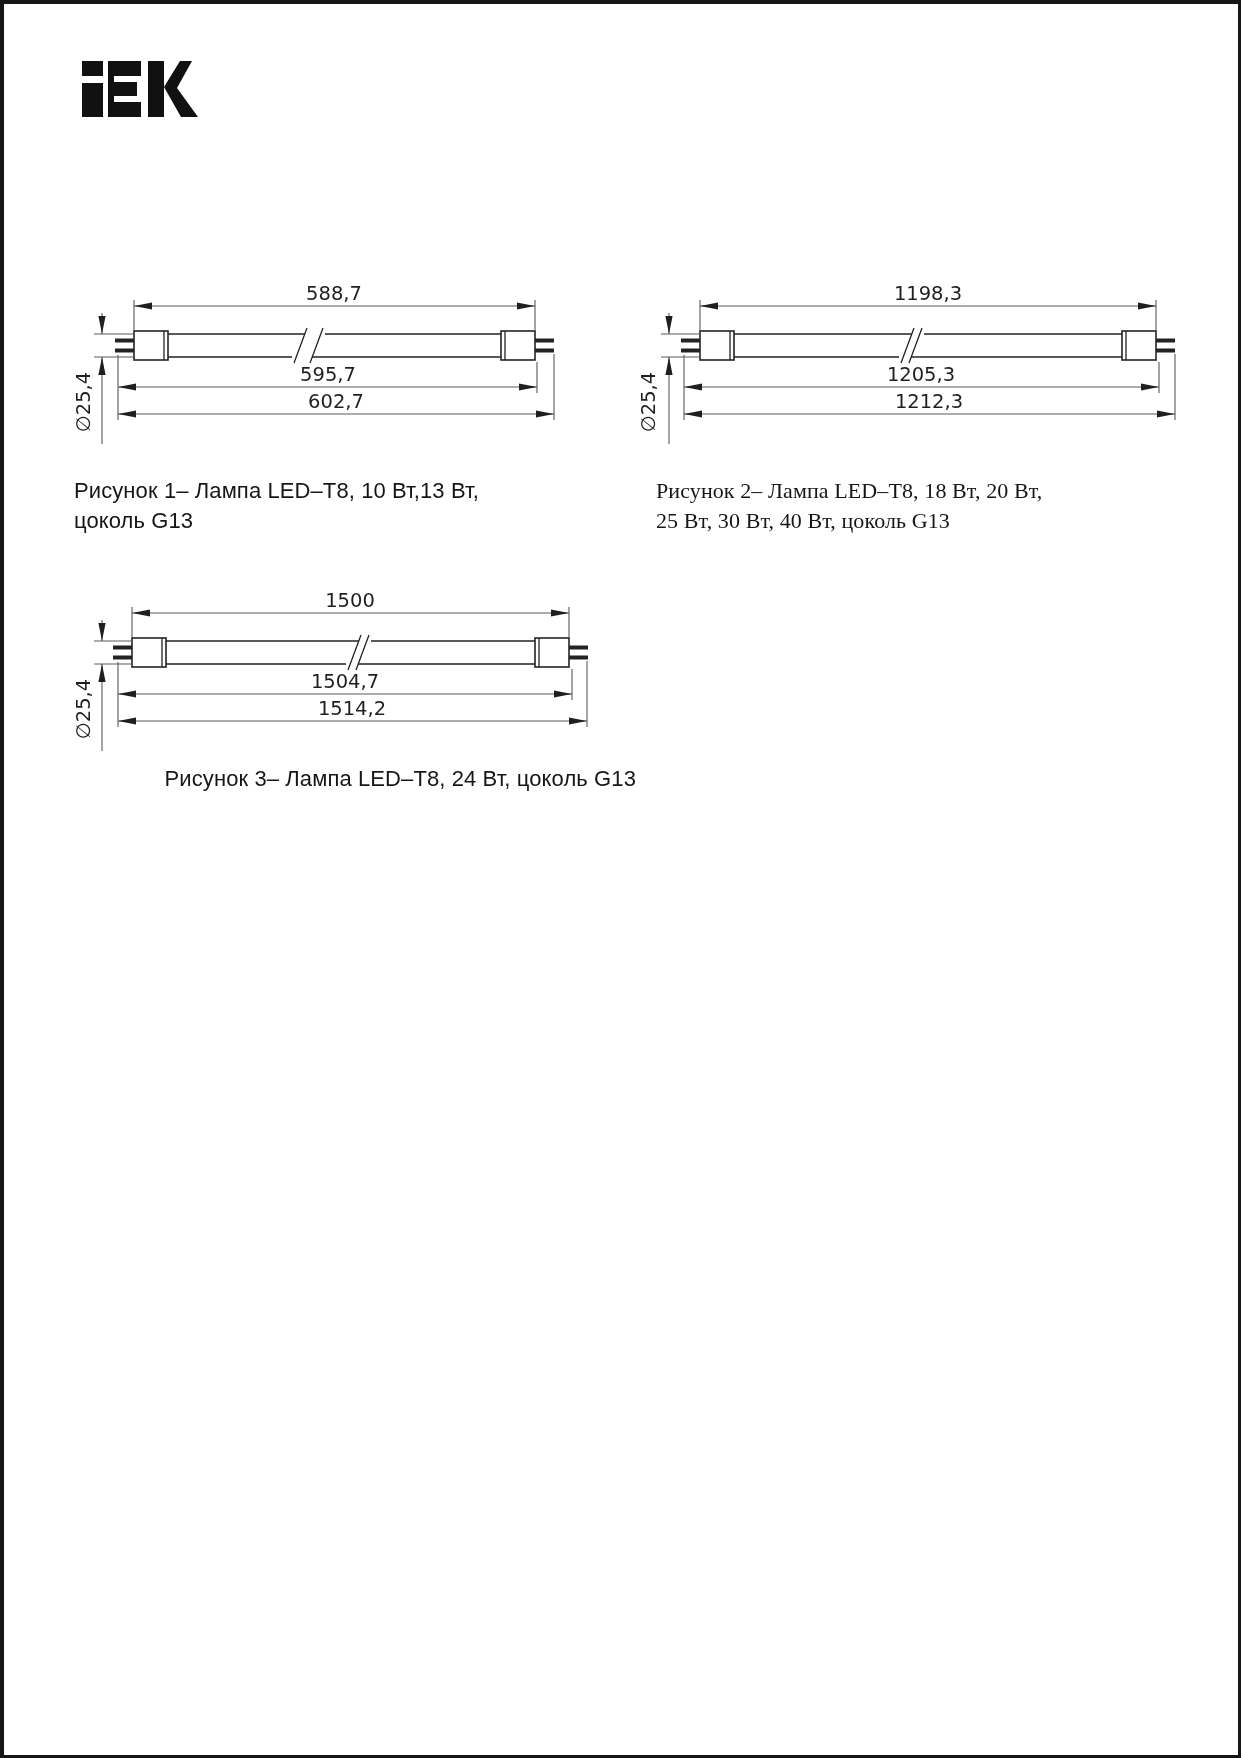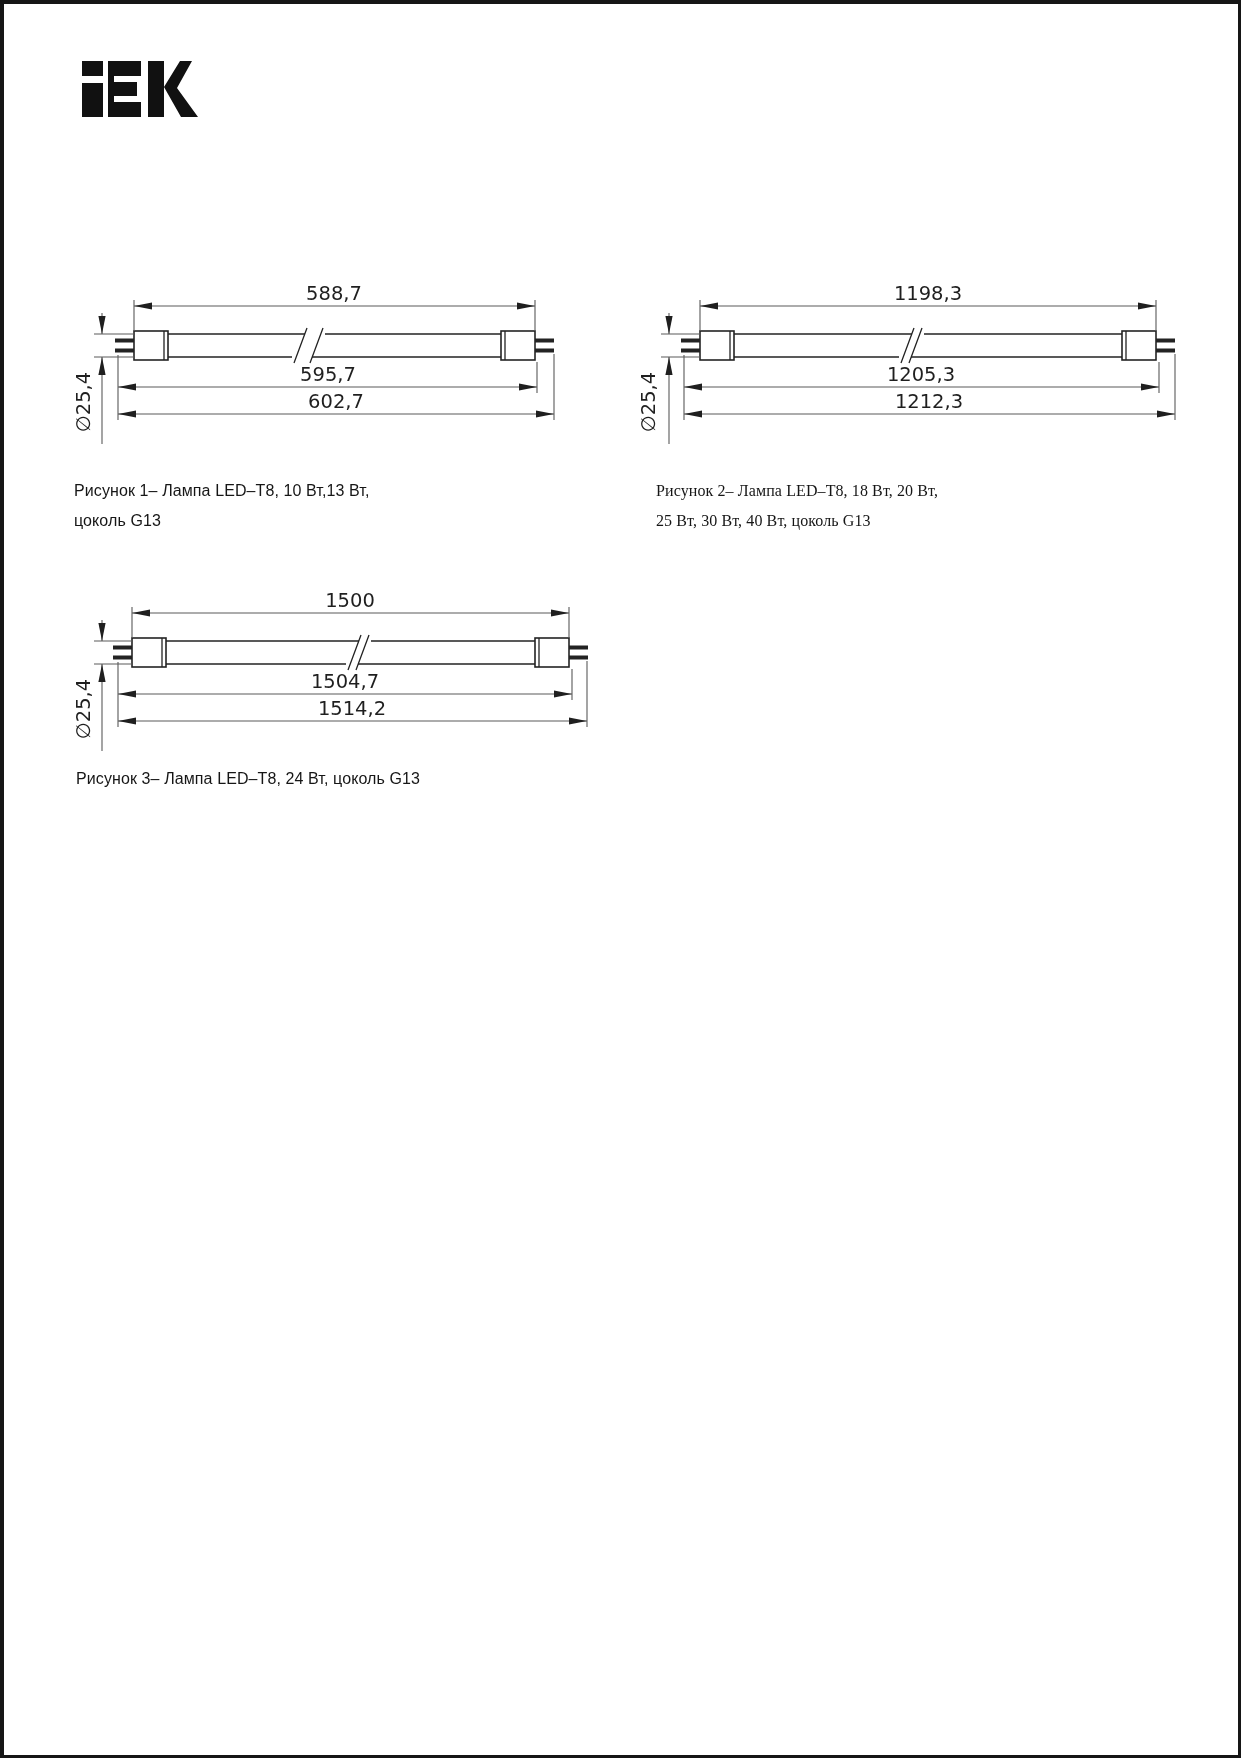--- a/index.html
+++ b/index.html
@@ -1,22 +1,22 @@
 <!DOCTYPE html>
 <html><head>
 <meta charset="utf-8">
 <style>
   html,body{margin:0;padding:0;background:#ffffff;}
   body{width:1241px;height:1758px;position:relative;font-family:"Liberation Sans",sans-serif;color:#1c1c1c;}
   .page{position:absolute;inset:0;background:#ffffff;border-style:solid;border-color:#161616;border-width:4px 3px 3px 4px;box-sizing:border-box;padding-left:12px;}
   .logo{position:absolute;left:78px;top:57px;width:116px;height:56px;}
-  .caption{position:absolute;font-size:16px;line-height:30px;color:#161616;letter-spacing:0.1px;}
+  .caption{position:absolute;font-size:22px;line-height:30px;color:#161616;letter-spacing:0.1px;}
   #cap1{left:70px;top:472px;width:470px;}
   #cap2{left:652px;top:472px;width:480px;font-family:Liberation Serif, serif;}
-  #cap3{left:72px;top:760px;width:560px;}
+  #cap3{left:72px;top:760px;width:560px;text-align:right;}
   svg text.dim{font-family:"DejaVu Sans","Liberation Sans",sans-serif;font-size:19.5px;fill:#1f1f1f;}
   .fig{position:absolute;}
   #fig1{left:60px;top:265px;}
   #fig2{left:585px;top:265px;}
   #fig3{left:60px;top:572px;}
   .obj{stroke:#232323;stroke-width:1.6;fill:none;}
   .objthin{stroke:#232323;stroke-width:1.3;fill:none;}
   .dimln{stroke:#5a5a5a;stroke-width:1.1;fill:none;}
   .pin{fill:#232323;stroke:none;}
 </style>

